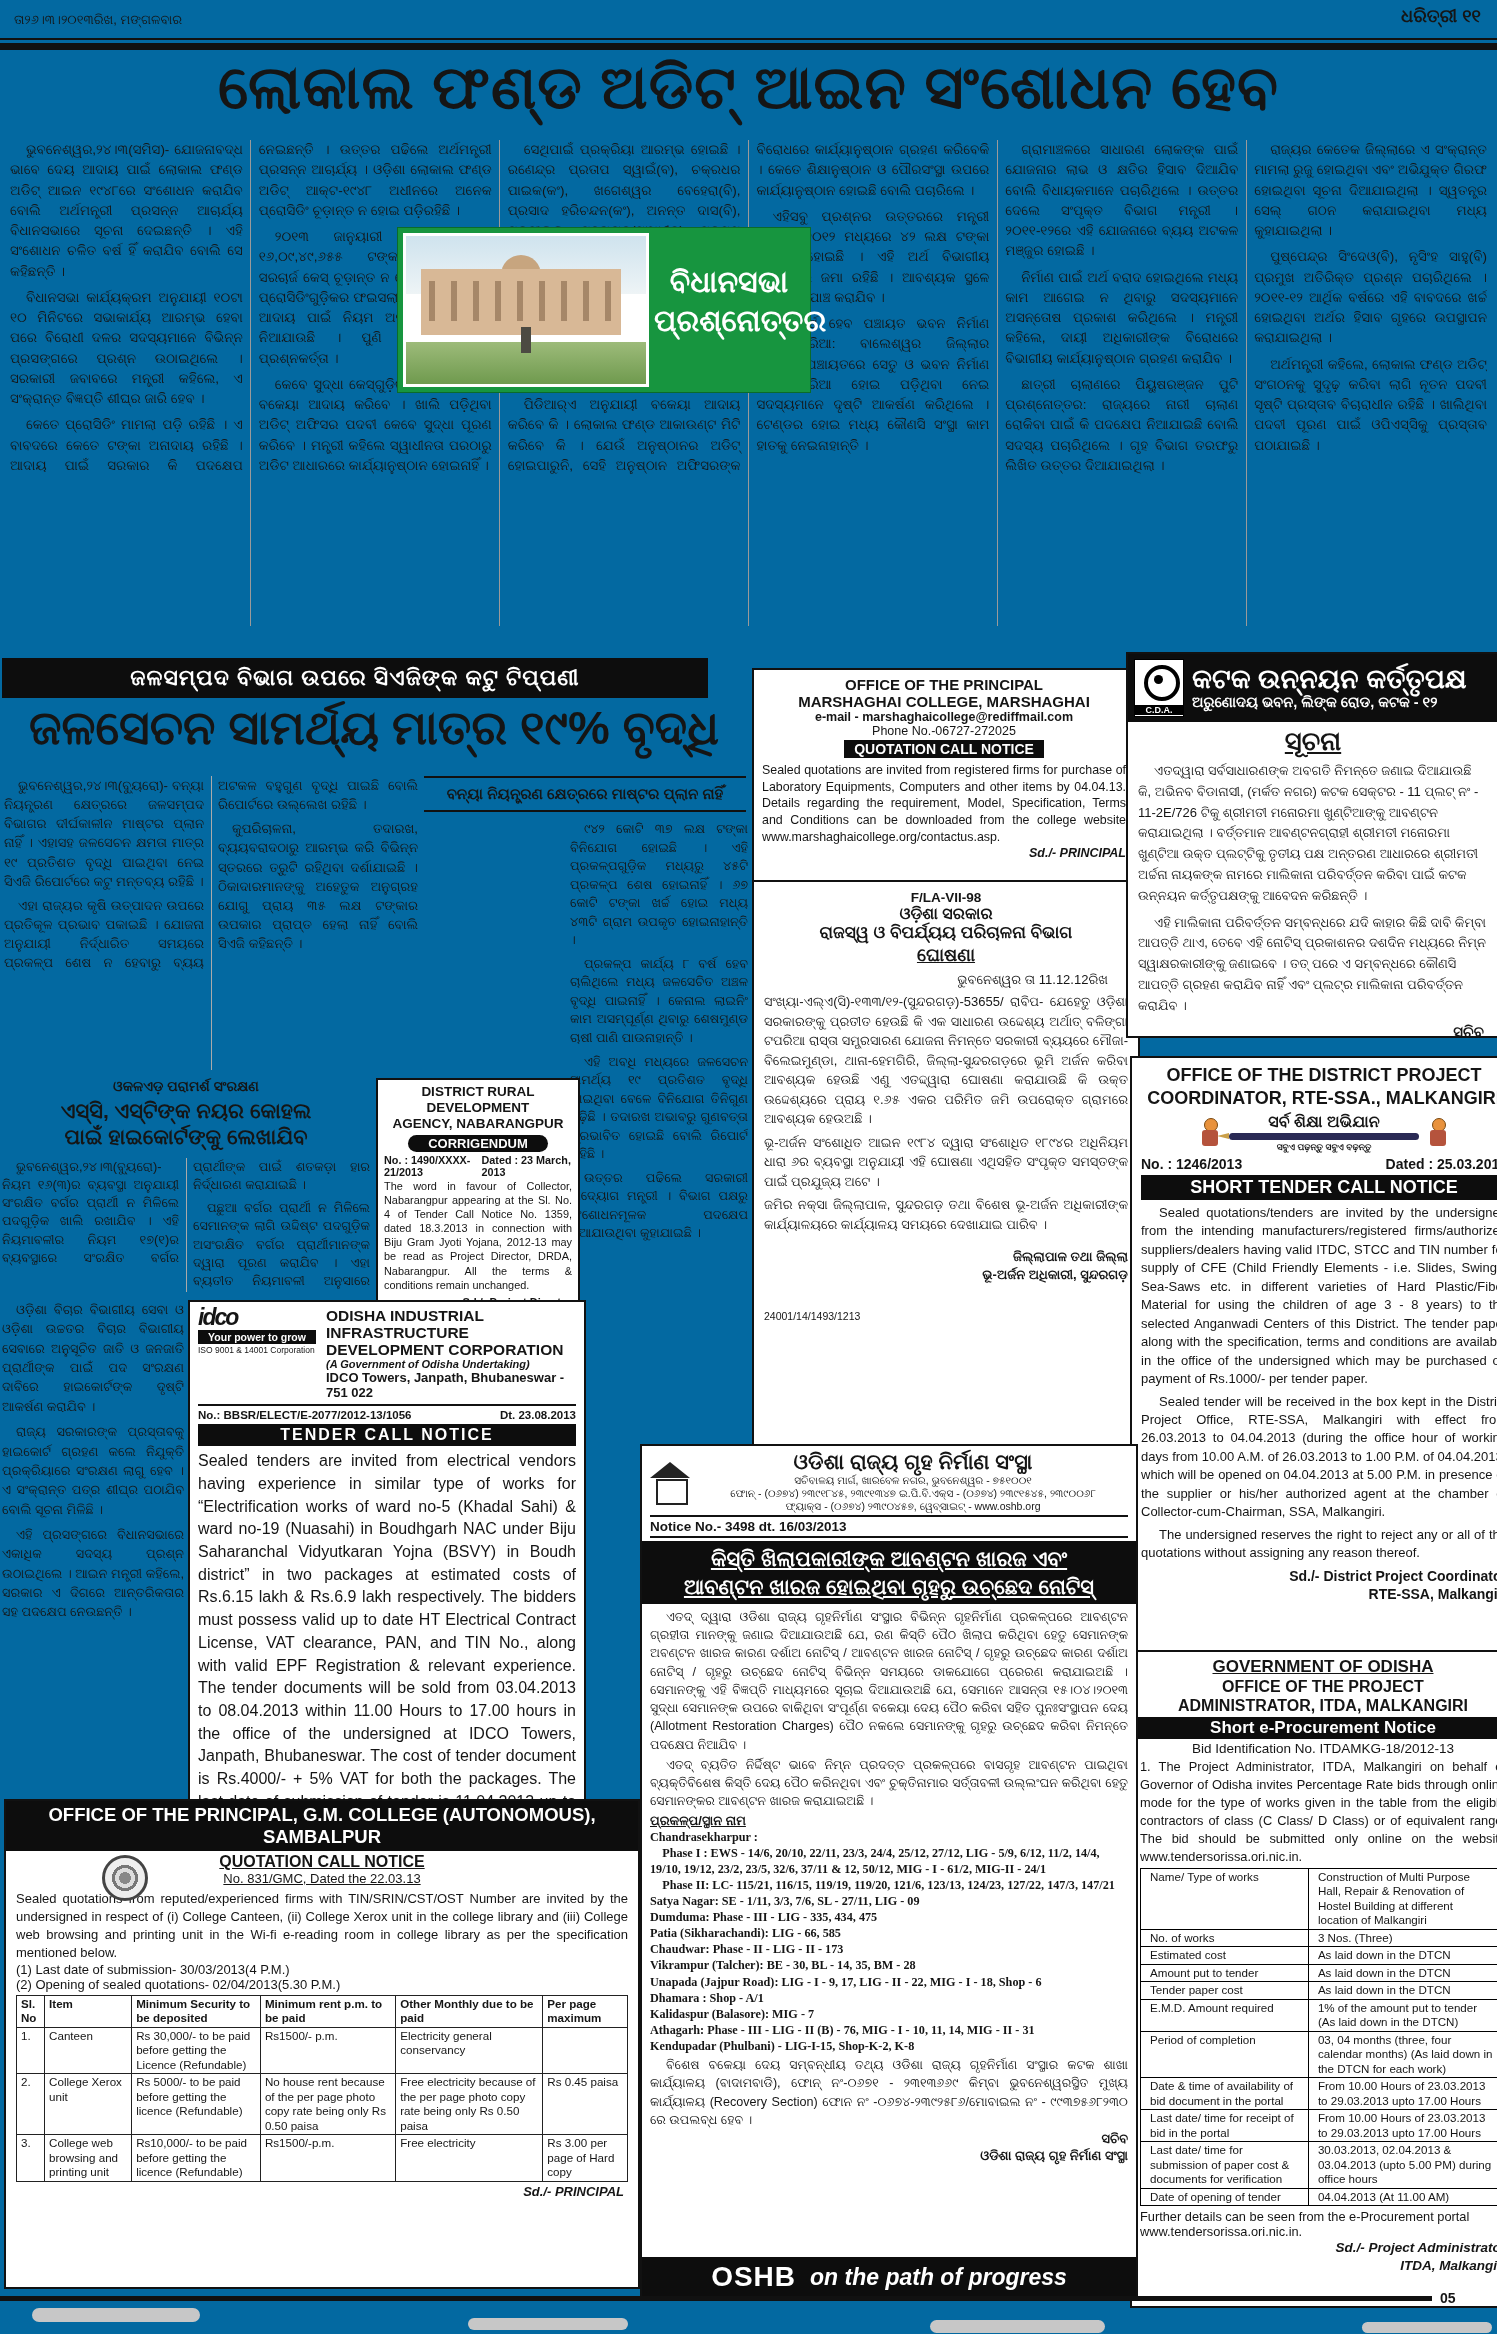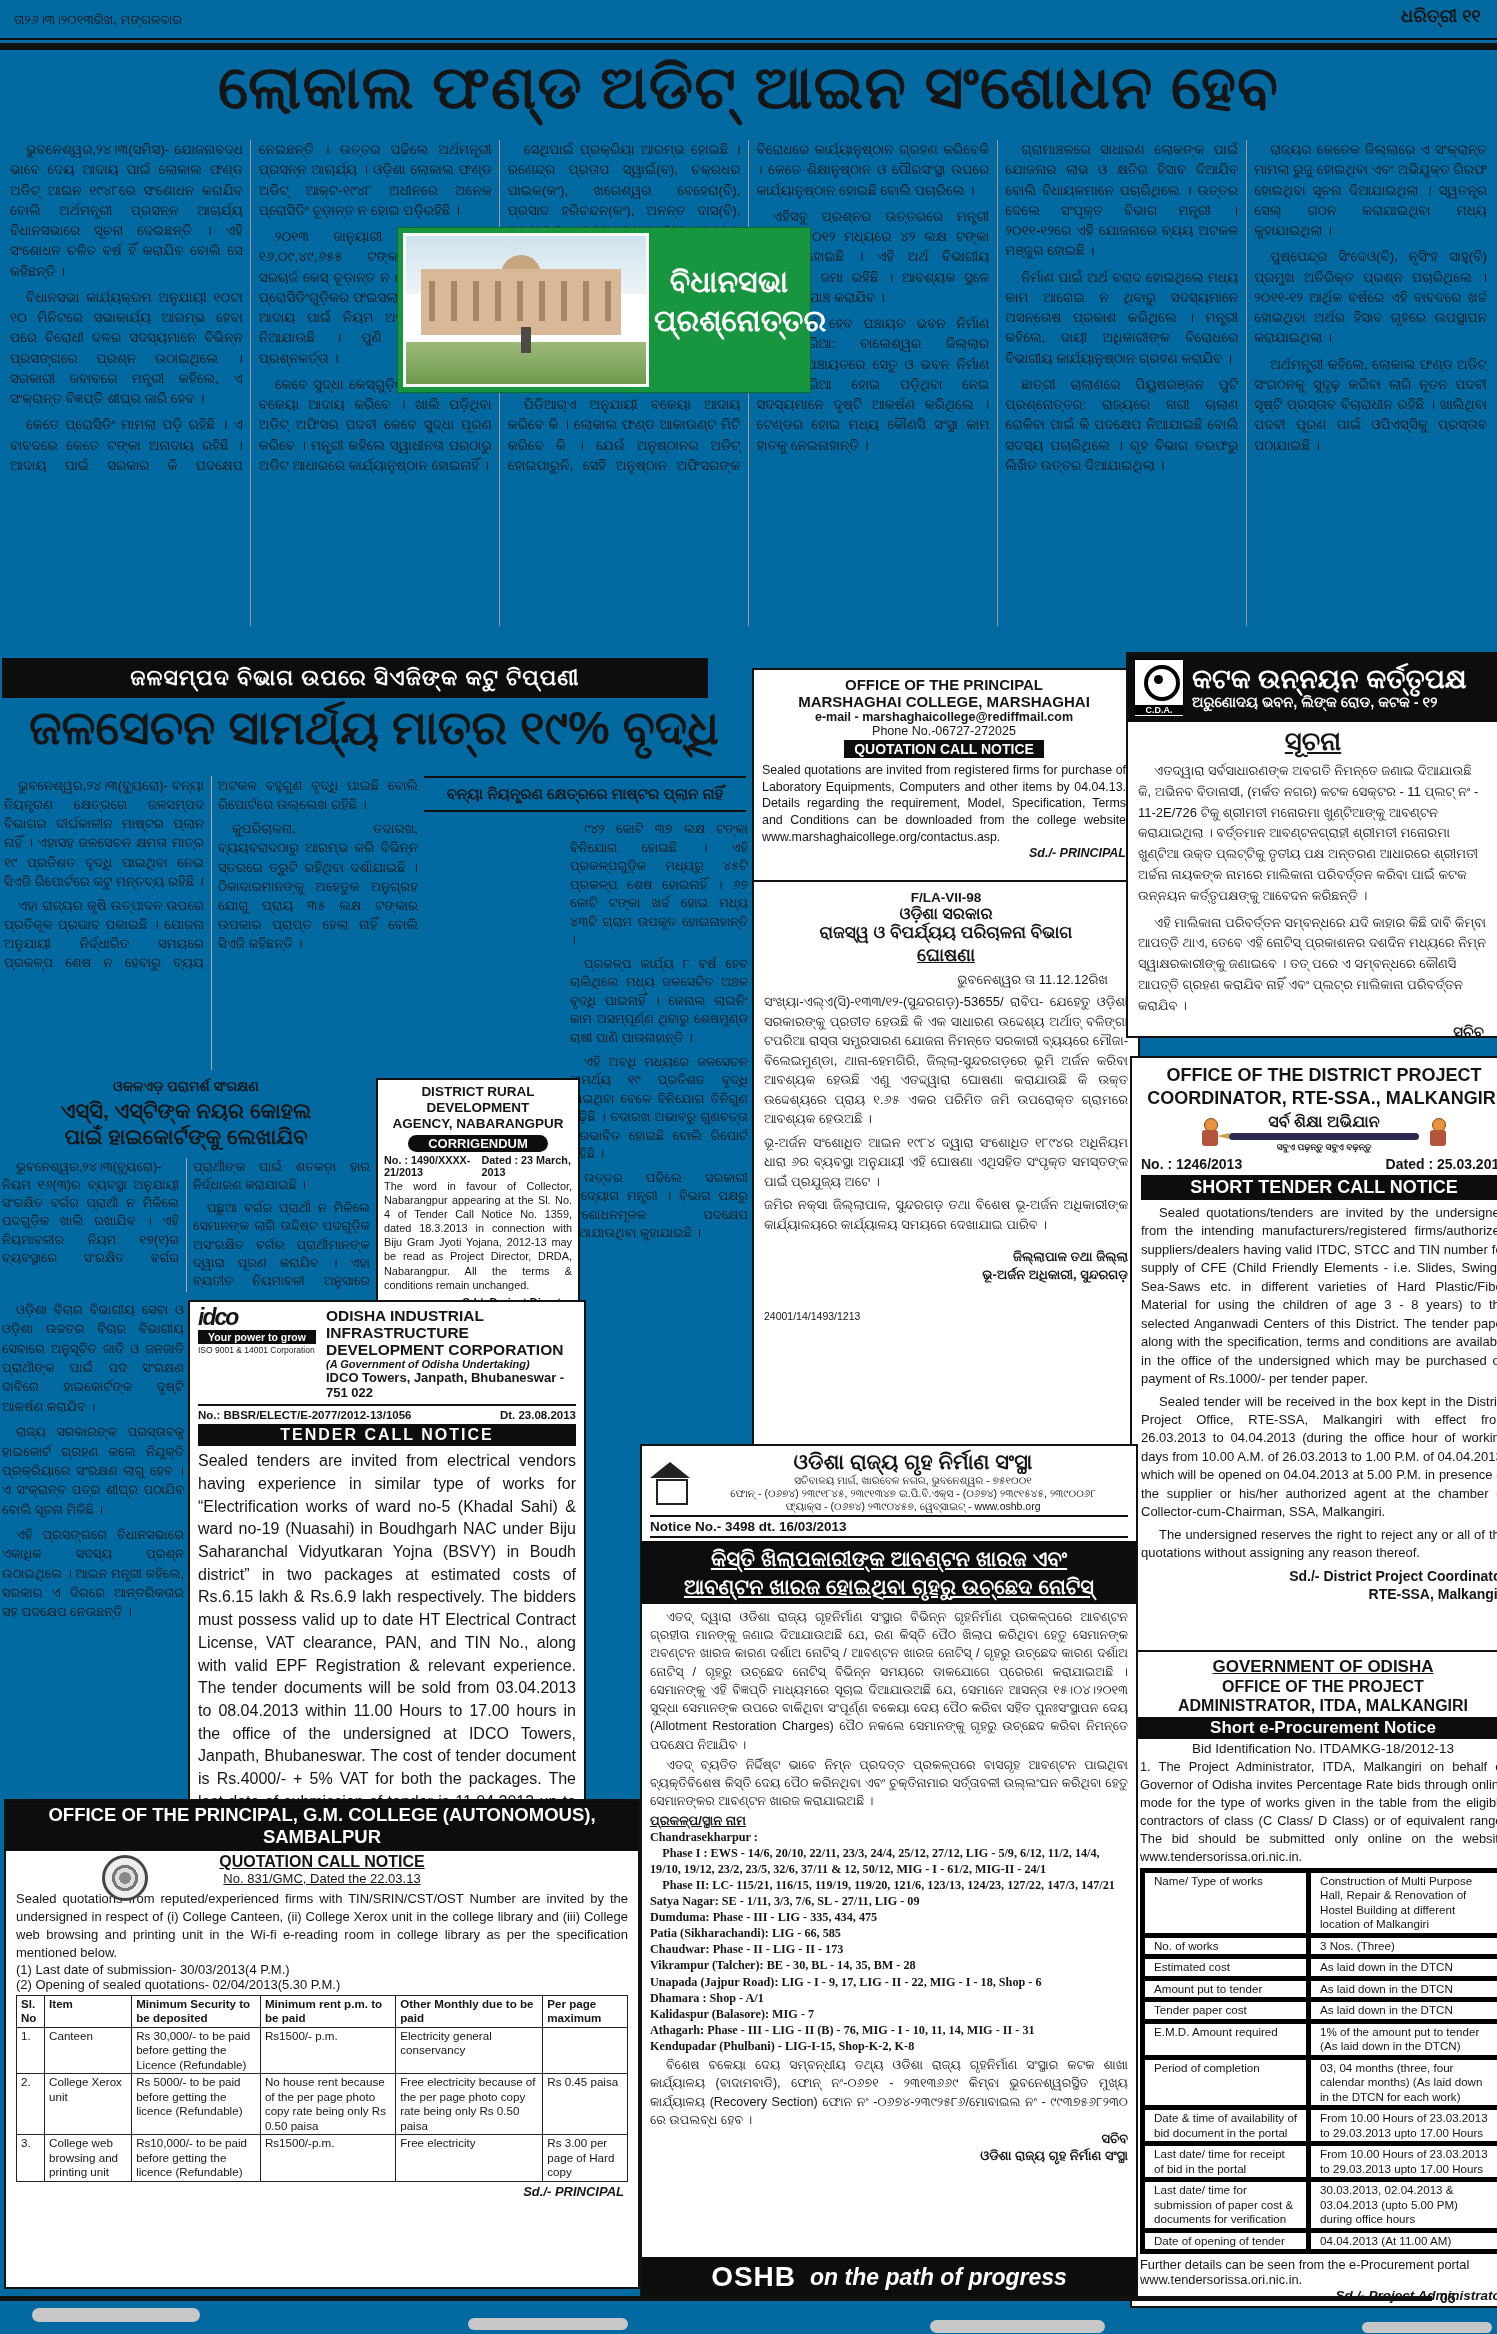--- a/index.html
+++ b/index.html
@@ -112,21 +112,21 @@
   .rte .sign{font-size:14px;font-weight:bold;text-align:right;line-height:1.3;}
 
   
   .itda{left:1130px;top:1650px;width:366px;height:644px;padding:5px 8px;}
   .itda .g1{font-size:17px;text-align:center;font-weight:bold;text-decoration:underline;}
   .itda .g2{font-size:16px;text-align:center;font-weight:bold;line-height:1.2;}
   .itda .bar{font-size:17px;margin:2px -8px;padding:1px 0;}
   .itda .bid{font-size:13.5px;text-align:center;margin:2px 0;}
   .itda p.bd{font-size:12.8px;line-height:1.4;margin:2px 0;}
   .itda table{border-collapse:collapse;width:100%;margin-top:2px;}
-  .itda td{border:5px solid #000000;font-size:11.6px;line-height:1.25;padding:1px 9px;vertical-align:top;}
+  .itda td{border:1px solid #000000;font-size:11.6px;line-height:1.25;padding:1px 9px;vertical-align:top;}
   .itda td:first-child{width:46%;}
   .itda .ftr{font-size:12.8px;margin-top:3px;}
   .itda .sign{font-size:13.5px;font-weight:bold;font-style:italic;text-align:right;line-height:1.3;}
 
   
   .drda{left:376px;top:1078px;width:188px;height:214px;padding:4px 6px;}
   .drda .t{font-size:13.5px;font-weight:bold;text-align:center;line-height:1.2;}
   .drda .pill{display:block;margin:2px auto;width:140px;border-radius:10px;font-size:13px;padding:1px 0;}
   .drda .no{font-size:10.8px;font-weight:bold;display:flex;justify-content:space-between;}
   .drda .bd{font-size:10.9px;line-height:1.3;text-align:justify;margin-top:1px;}

